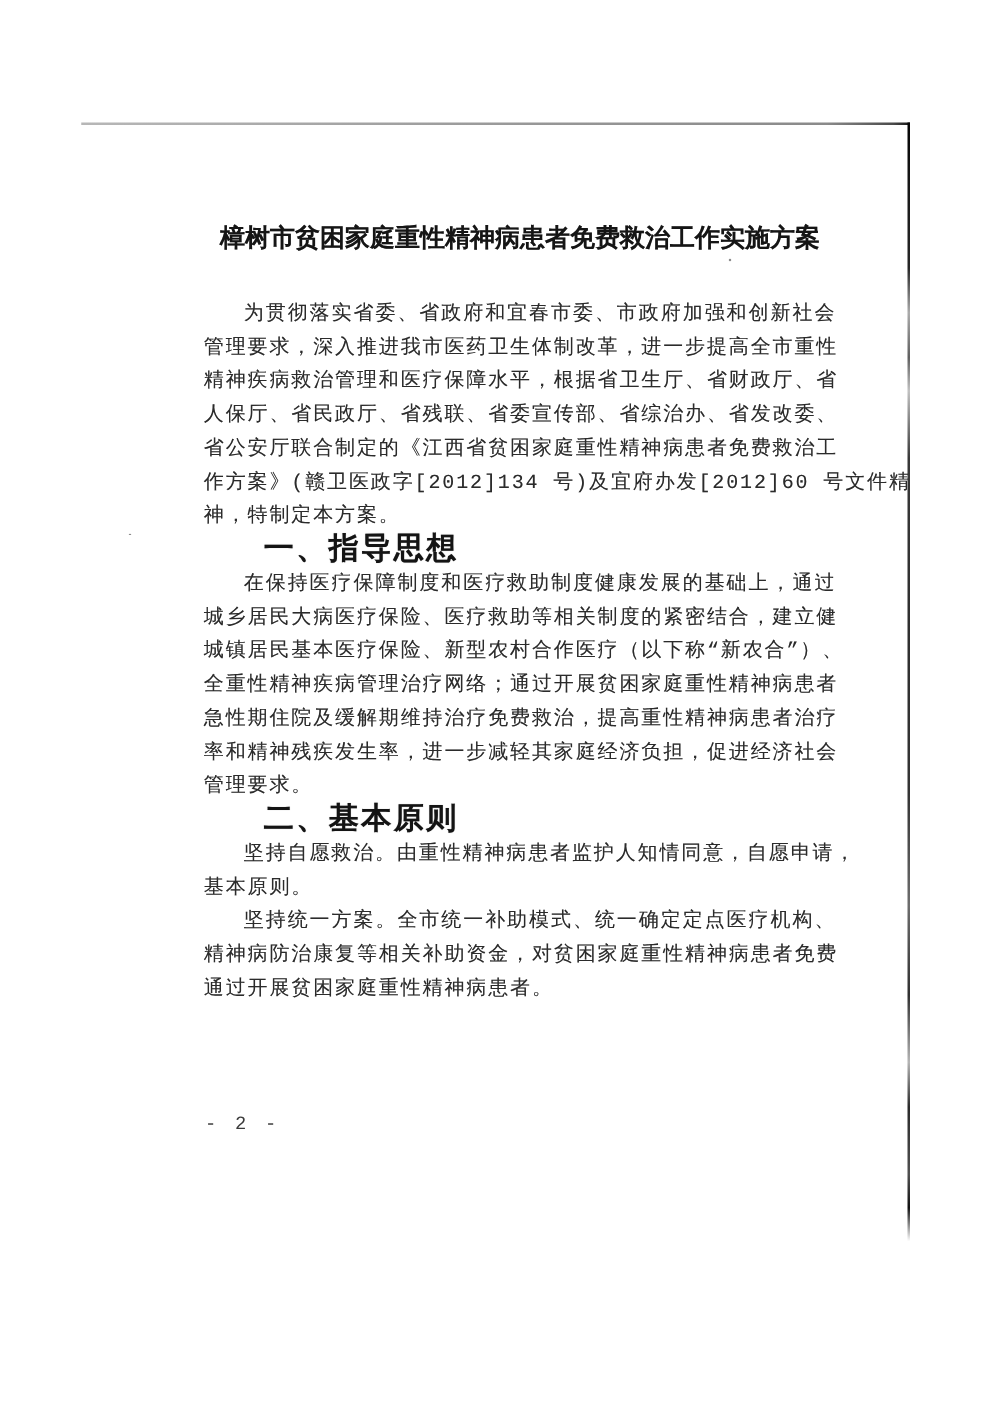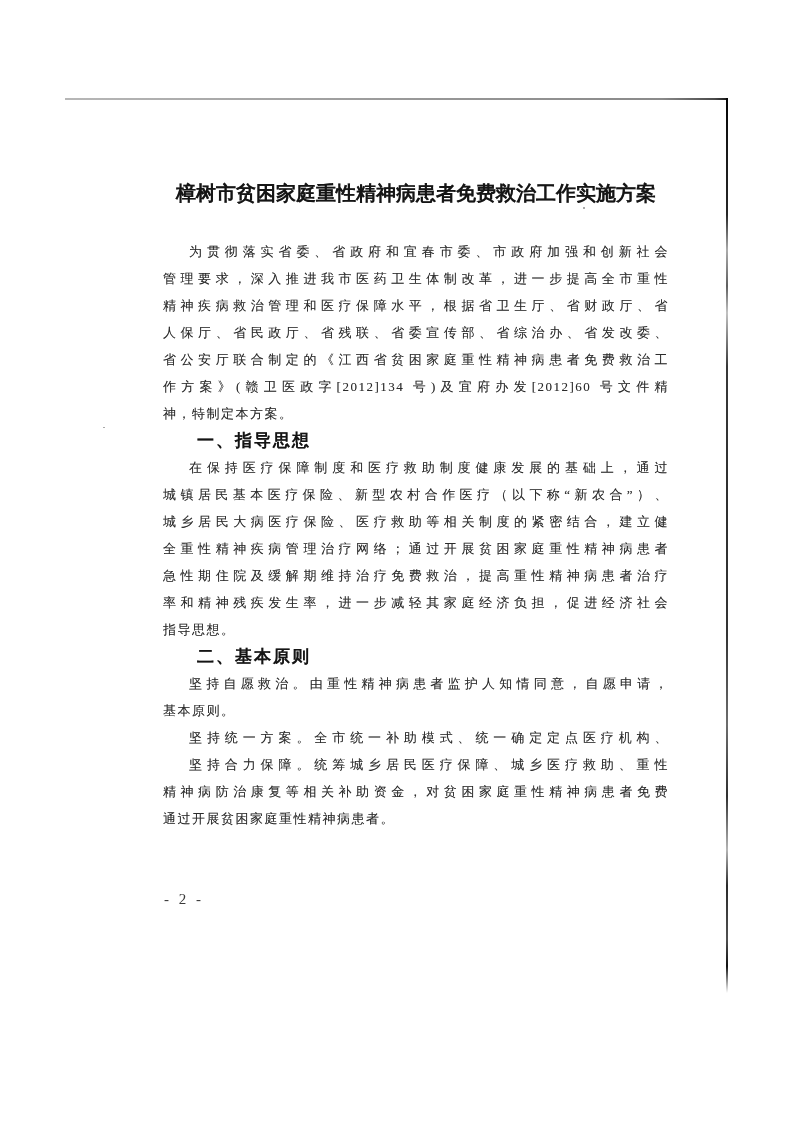--- a/index.html
+++ b/index.html
@@ -6,21 +6,21 @@
     margin: 0;
     padding: 0;
     background: #ffffff;
   }
   .page {
     position: relative;
     width: 793px;
     height: 1122px;
     background: var(--paper, #ffffff);
     overflow: hidden;
-    font-family: Liberation Serif, serif;
+    font-family: Liberation Mono, monospace;
     color: var(--ink, #2b2b2b);
   }
   
   .scan-hline {
     position: absolute;
     left: 65px;
     top: 98px;
     width: 663px;
     height: 2px;
     background: linear-gradient(to right, #b7b7b7, #979797 55%, #8a8a8a 90%, #4a4a4a 98%, #161616);
@@ -65,38 +65,38 @@
     font-size: 20px;
     font-weight: bold;
     text-align: center;
     line-height: 26px;
     color: #151515;
     margin: 0 0 32px 0;
     text-shadow: 0 0 0.5px rgba(0,0,0,0.45);
   }
   .doc-body { width: 506px; }
   .line {
-    font-size: 13px;
+    font-size: 16px;
     line-height: 27px;
     height: 27px;
     letter-spacing: 1.5px;
     text-align: justify;
     text-align-last: justify;
     text-shadow: 0 0 0.4px rgba(0,0,0,0.3);
     white-space: nowrap;
   }
   .line.first { text-indent: 2em; }
   .line.end { text-align-last: left; }
   .line.heading {
     font-weight: bold;
     color: #141414;
     text-align: left;
     text-align-last: left;
     text-indent: 2em;
-    font-size: 17px;
+    font-size: 24px;
     letter-spacing: 2px;
     text-shadow: 0 0 0.6px rgba(0,0,0,0.5);
   }
   .page-number {
     position: absolute;
     left: 164px;
     top: 891px;
     font-size: 15px;
     letter-spacing: 3px;
     color: #3a3a3a;
@@ -116,30 +116,29 @@
     <div class="doc-body">
         <div class="line first">为贯彻落实省委、省政府和宜春市委、市政府加强和创新社会</div>
         <div class="line">管理要求，深入推进我市医药卫生体制改革，进一步提高全市重性</div>
         <div class="line">精神疾病救治管理和医疗保障水平，根据省卫生厅、省财政厅、省</div>
         <div class="line">人保厅、省民政厅、省残联、省委宣传部、省综治办、省发改委、</div>
         <div class="line">省公安厅联合制定的《江西省贫困家庭重性精神病患者免费救治工</div>
         <div class="line">作方案》(赣卫医政字[2012]134 号)及宜府办发[2012]60 号文件精</div>
         <div class="line end">神，特制定本方案。</div>
         <div class="line heading">一、指导思想</div>
         <div class="line first">在保持医疗保障制度和医疗救助制度健康发展的基础上，通过</div>
+        <div class="line">城乡居民大病医疗保险、医疗救助等相关制度的紧密结合，建立健</div>
         <div class="line">城镇居民基本医疗保险、新型农村合作医疗（以下称“新农合”）、</div>
-        <div class="line">城乡居民大病医疗保险、医疗救助等相关制度的紧密结合，建立健</div>
         <div class="line">全重性精神疾病管理治疗网络；通过开展贫困家庭重性精神病患者</div>
         <div class="line">急性期住院及缓解期维持治疗免费救治，提高重性精神病患者治疗</div>
         <div class="line">率和精神残疾发生率，进一步减轻其家庭经济负担，促进经济社会</div>
-        <div class="line end">指导思想。</div>
+        <div class="line end">管理要求。</div>
         <div class="line heading">二、基本原则</div>
         <div class="line first">坚持自愿救治。由重性精神病患者监护人知情同意，自愿申请，</div>
         <div class="line end">基本原则。</div>
         <div class="line first">坚持统一方案。全市统一补助模式、统一确定定点医疗机构、</div>
-        <div class="line first">坚持合力保障。统筹城乡居民医疗保障、城乡医疗救助、重性</div>
         <div class="line">精神病防治康复等相关补助资金，对贫困家庭重性精神病患者免费</div>
         <div class="line end">通过开展贫困家庭重性精神病患者。</div>
       </div>
   </div>
 
   <div class="page-number">- 2 -</div>
 </div>
 
 </body></html>

